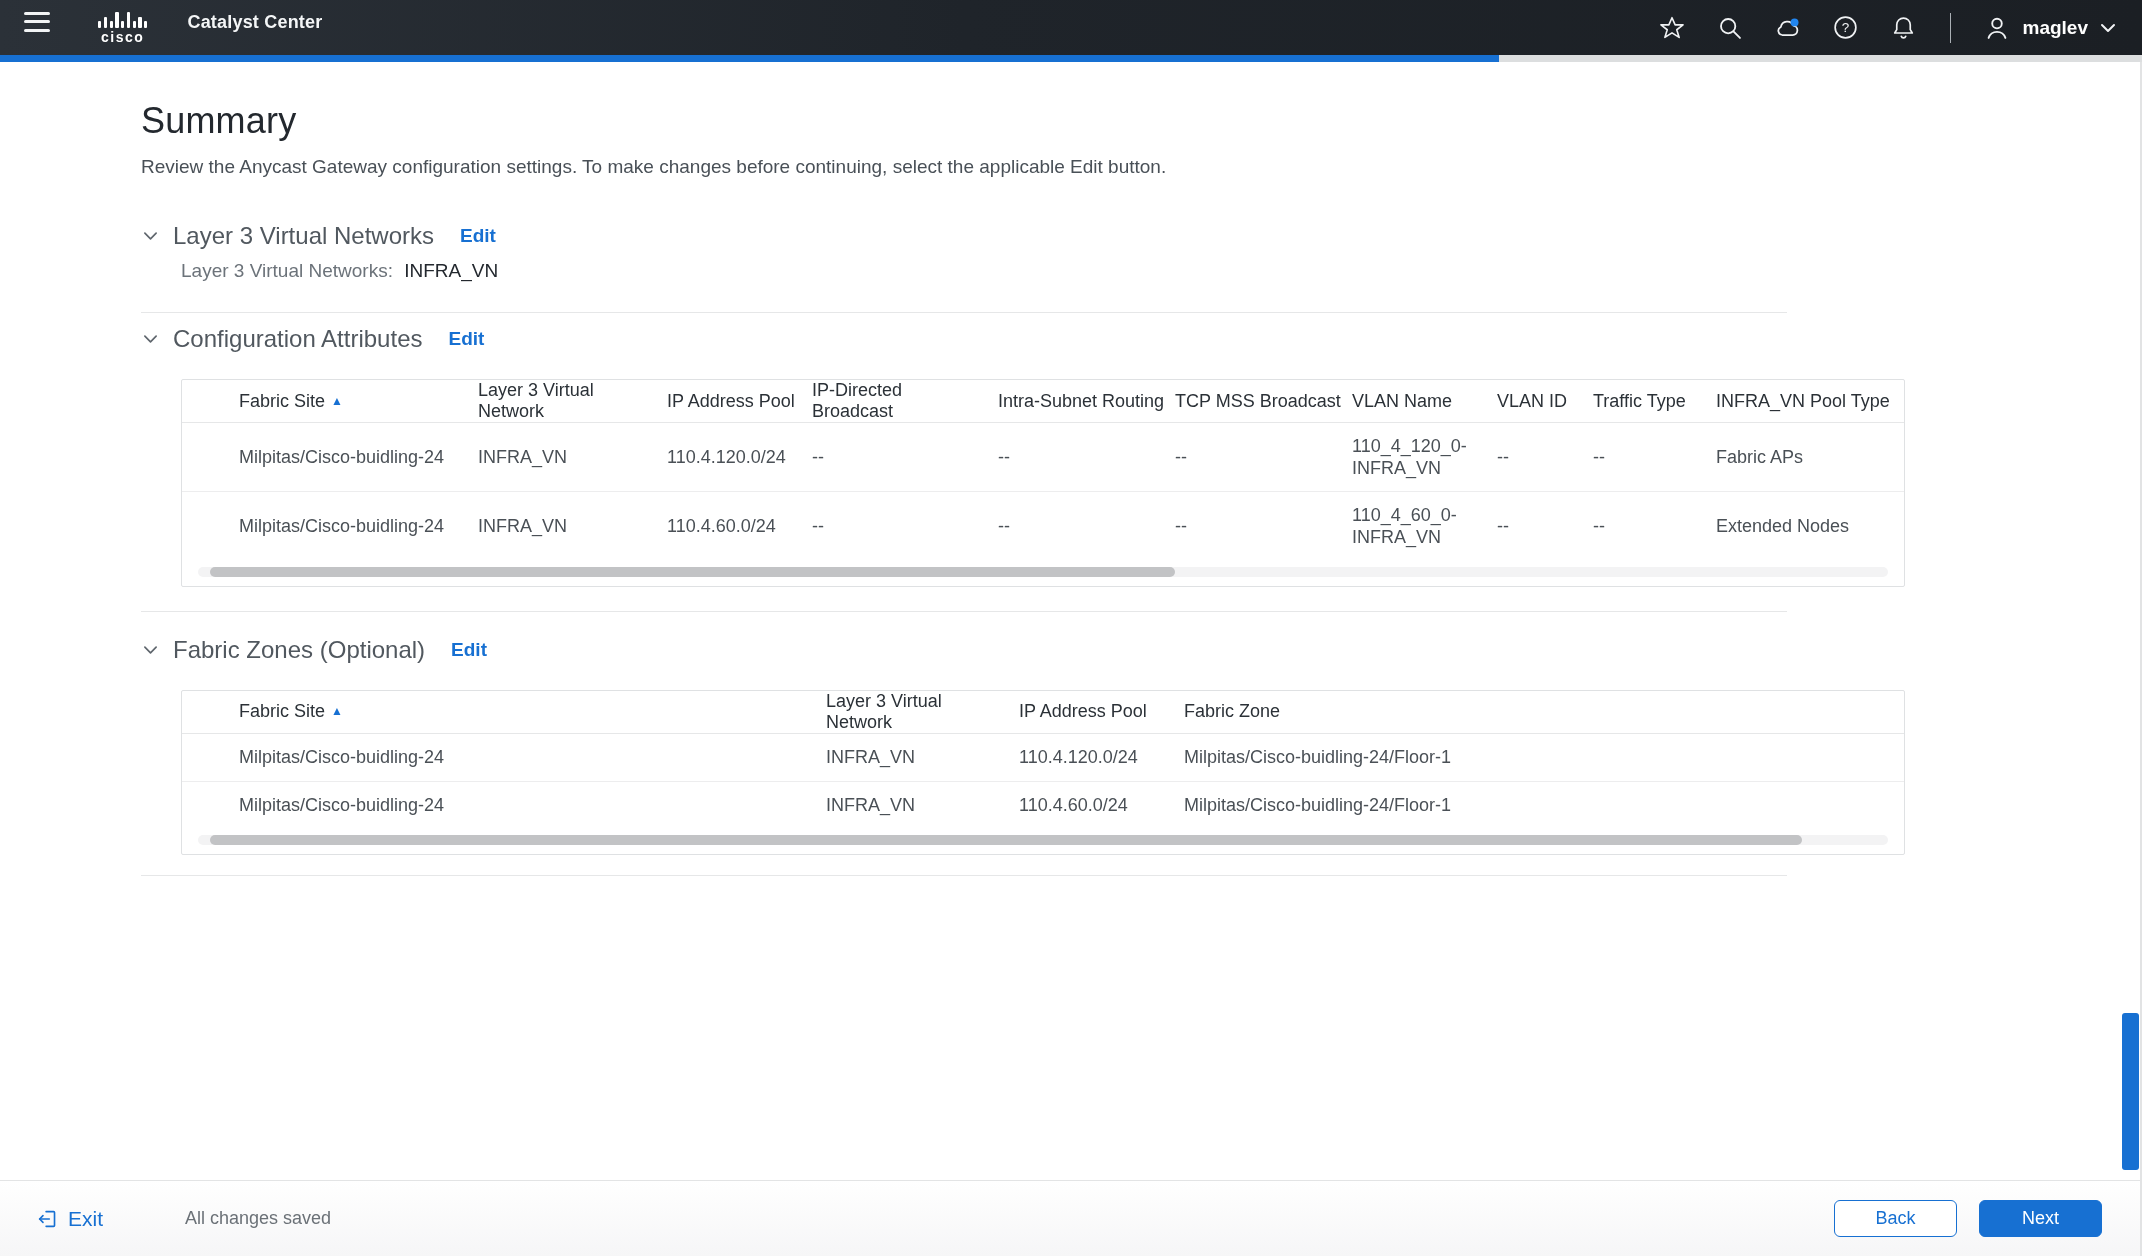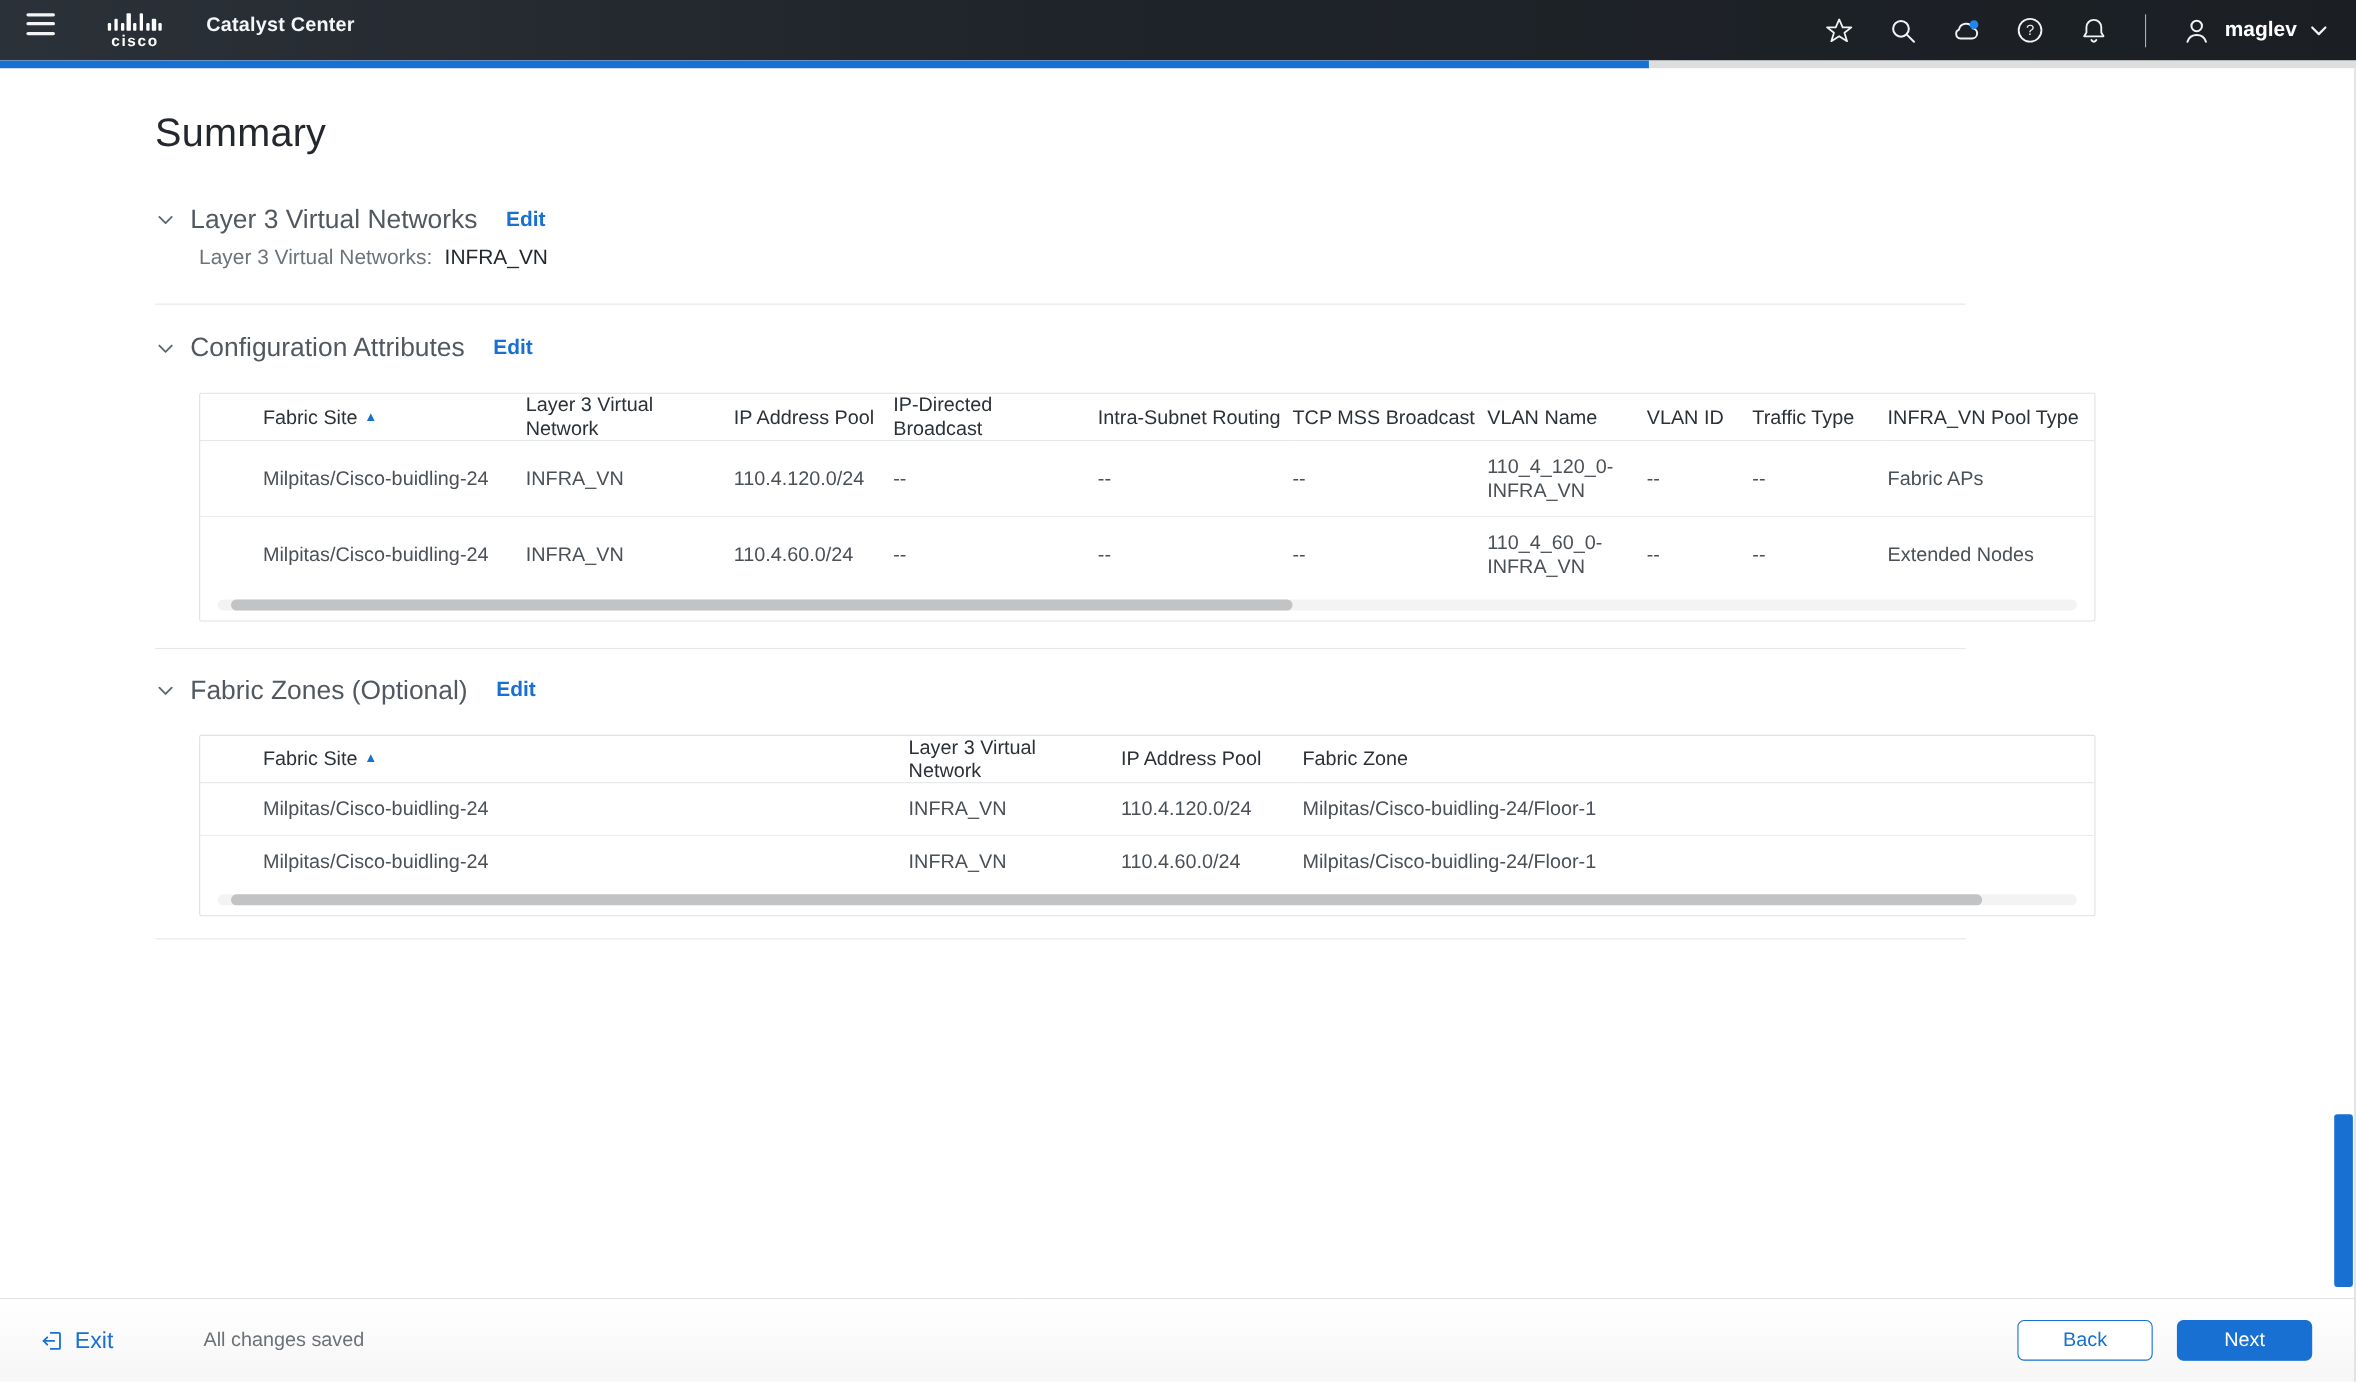--- a/index.html
+++ b/index.html
@@ -38,21 +38,21 @@
   .sec-chevron { width:18px; height:18px; display:flex; align-items:center; justify-content:center; cursor:pointer; }
   .sec-title { font-size:24px; color:#51585f; }
   .edit-link { font-size:19px; font-weight:bold; color:#1770d2; margin-left:12px; cursor:pointer; }
 
   .sec1 { margin-top:44px; }
   .kv-row { margin-top:10px; padding-left:40px; font-size:19px; }
   .kv-label { color:#6c737a; }
   .kv-value { color:#23282e; font-weight:500; margin-left:6px; }
   .divider { width:1646px; height:1px; background:#e6e7e8; margin-top:30px; }
 
-  .sec2 { margin-top:26px; }
+  .sec2 { margin-top:12px; }
   .sec3 { margin-top:24px; }
 
   .table-card { margin-top:26px; margin-left:40px; width:1724px; background:#fff;
     border:1px solid #dfe1e3; border-radius:2px; }
   table { border-collapse:collapse; table-layout:fixed; width:1722px; }
   th { font-size:18px; font-weight:normal; color:#2b3137; text-align:left; padding:0 10px 0 0; }
   td { font-size:18px; color:#4a5056; text-align:left; padding:0 10px 0 0; line-height:1.25; }
   th:first-child, td:first-child { padding-left:57px; }
   .cfg-table th { height:42px; border-bottom:1px solid #e6e7e8; }
   .cfg-table td { height:69px; border-bottom:1px solid #ededee; }
@@ -156,20 +156,21 @@
     </div>
   </div>
 </div>
 
 <div class="progress-track">
   <div class="progress-fill" style="width: 70%;"></div>
 </div>
 
 <div class="content">
   <div class="h1">Summary</div>
+  <div class="subtitle">Review the Anycast Gateway configuration settings. To make changes before continuing, select the applicable Edit button.</div>
 
   <div class="section-head sec1">
     <span class="sec-chevron">
       <svg width="15" height="10" viewBox="0 0 16 10">
           <polyline points="2,2 8,8 14,2" fill="none" stroke="#5f666d" stroke-width="1.8" stroke-linecap="round" stroke-linejoin="round"></polyline>
         </svg>
     </span>
     <span class="sec-title">Layer 3 Virtual Networks</span>
     <span class="edit-link">Edit</span>
   </div>

